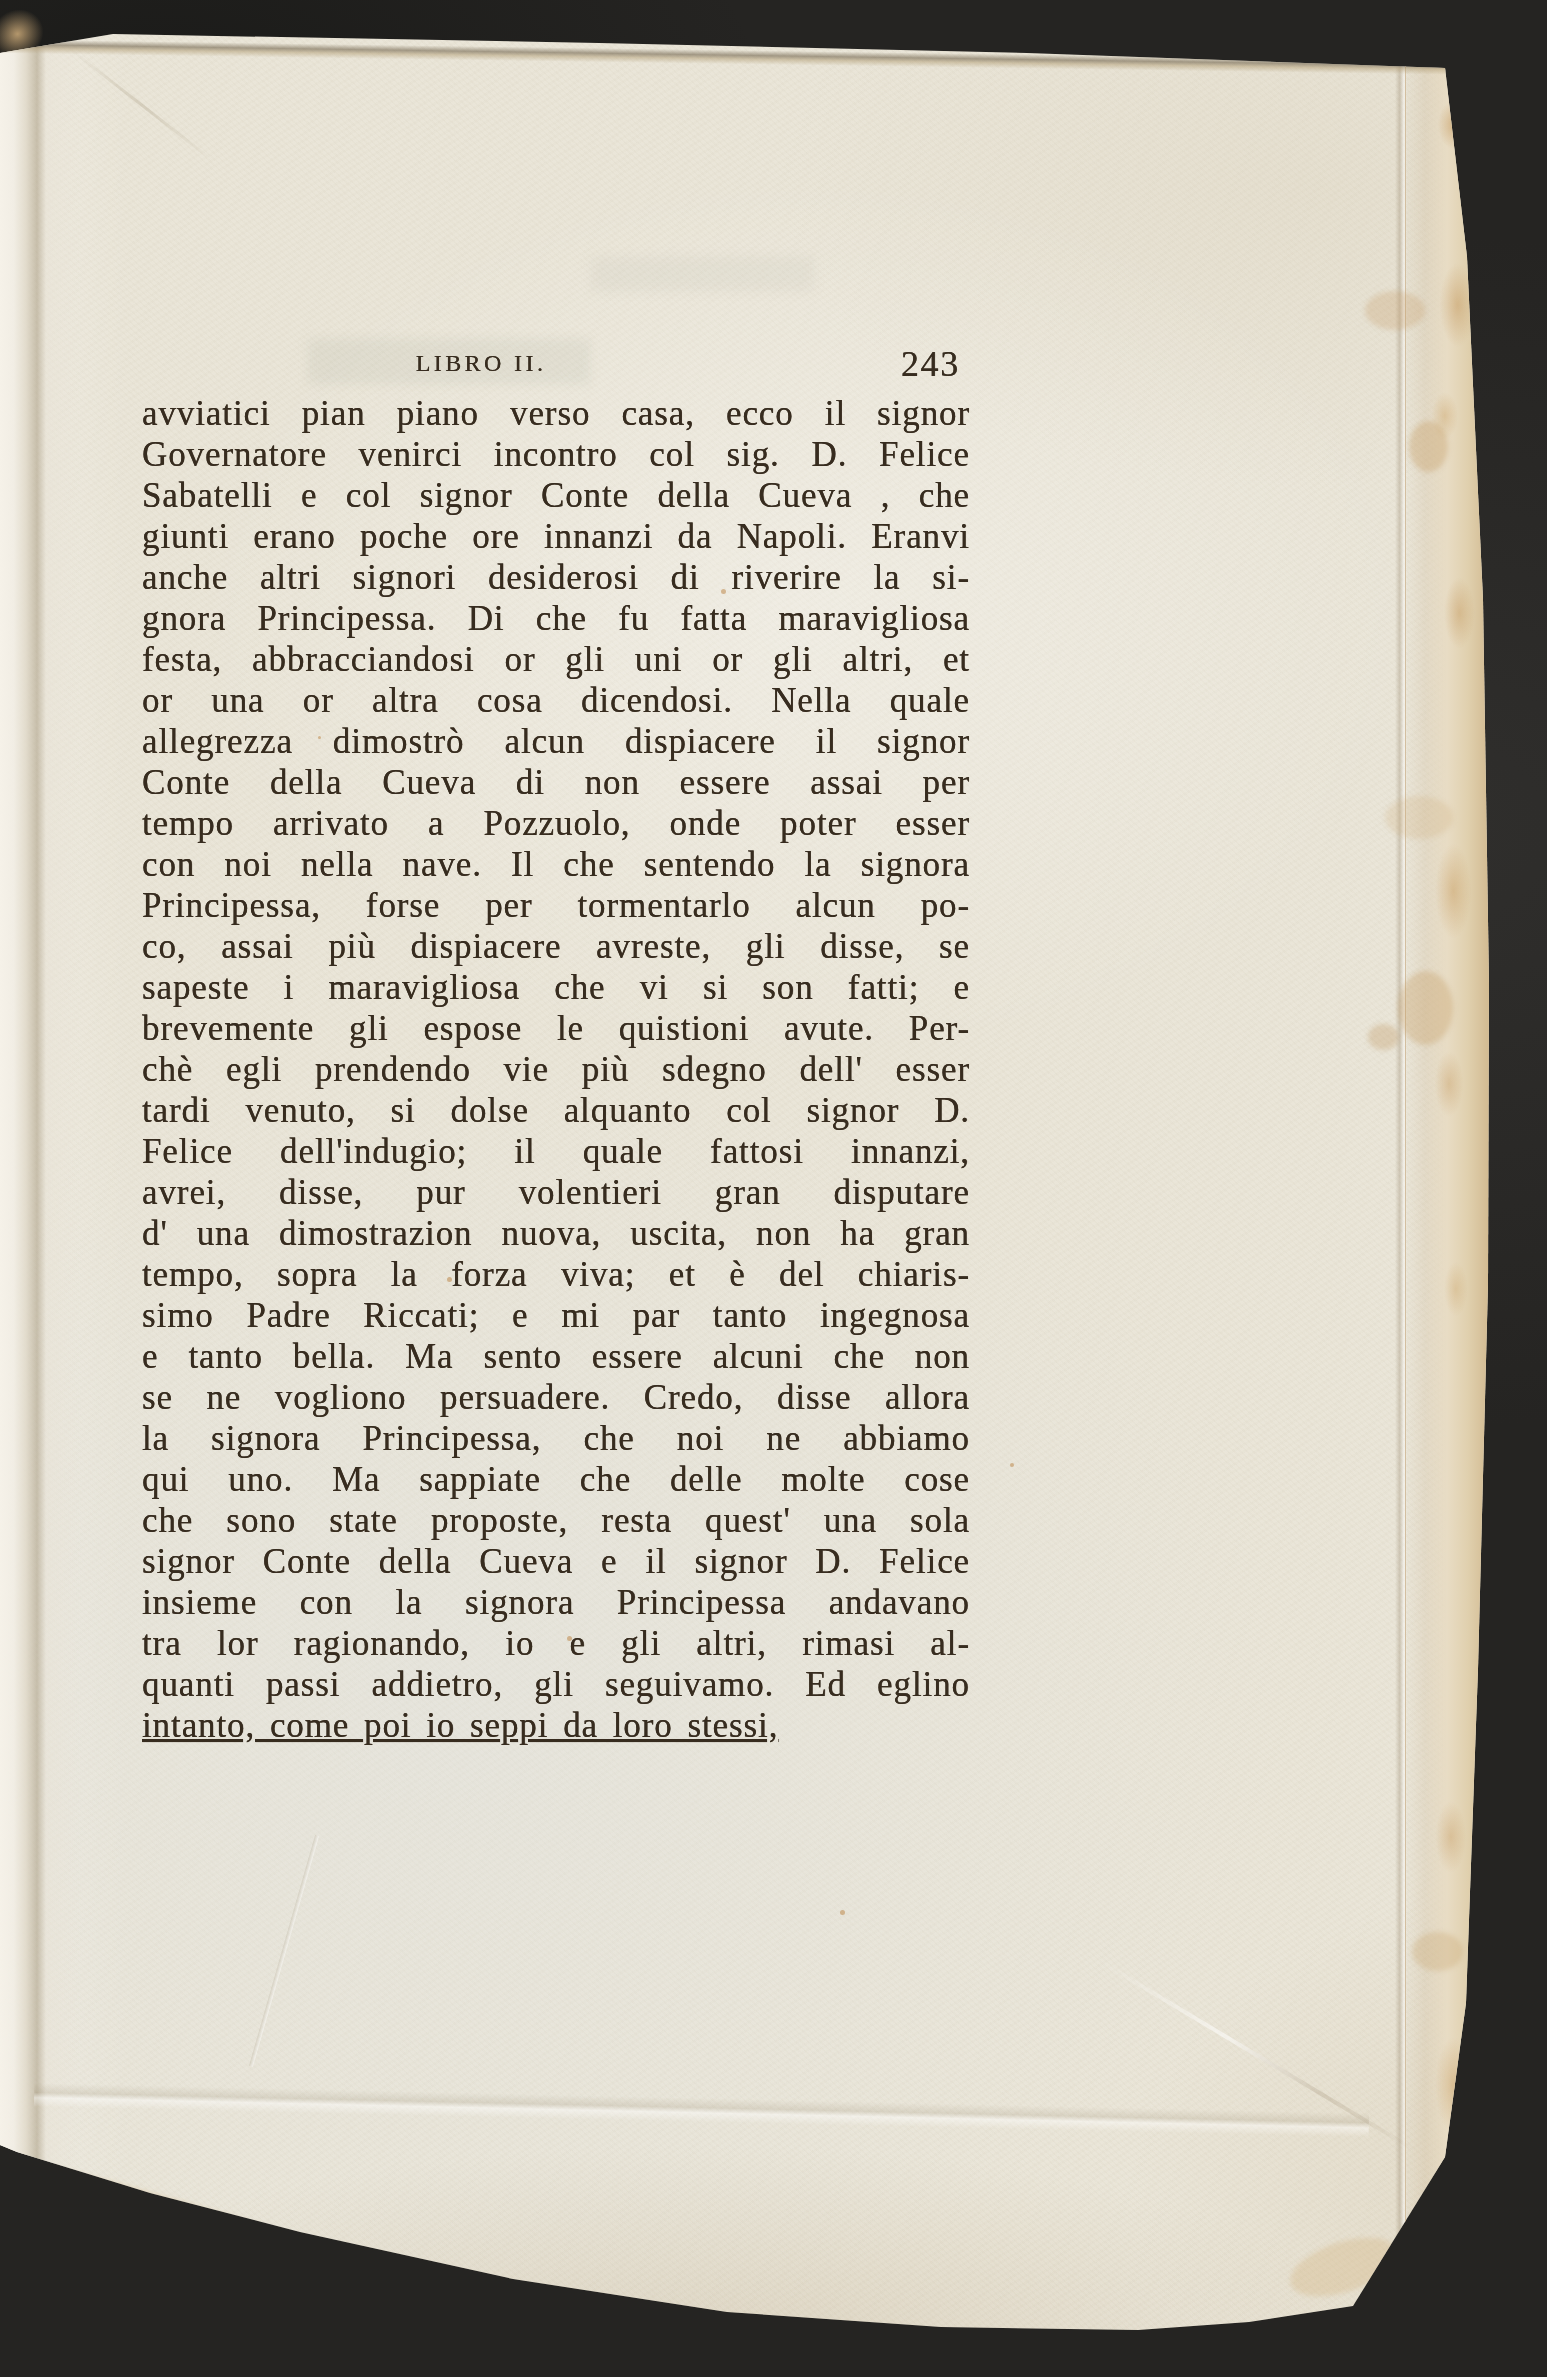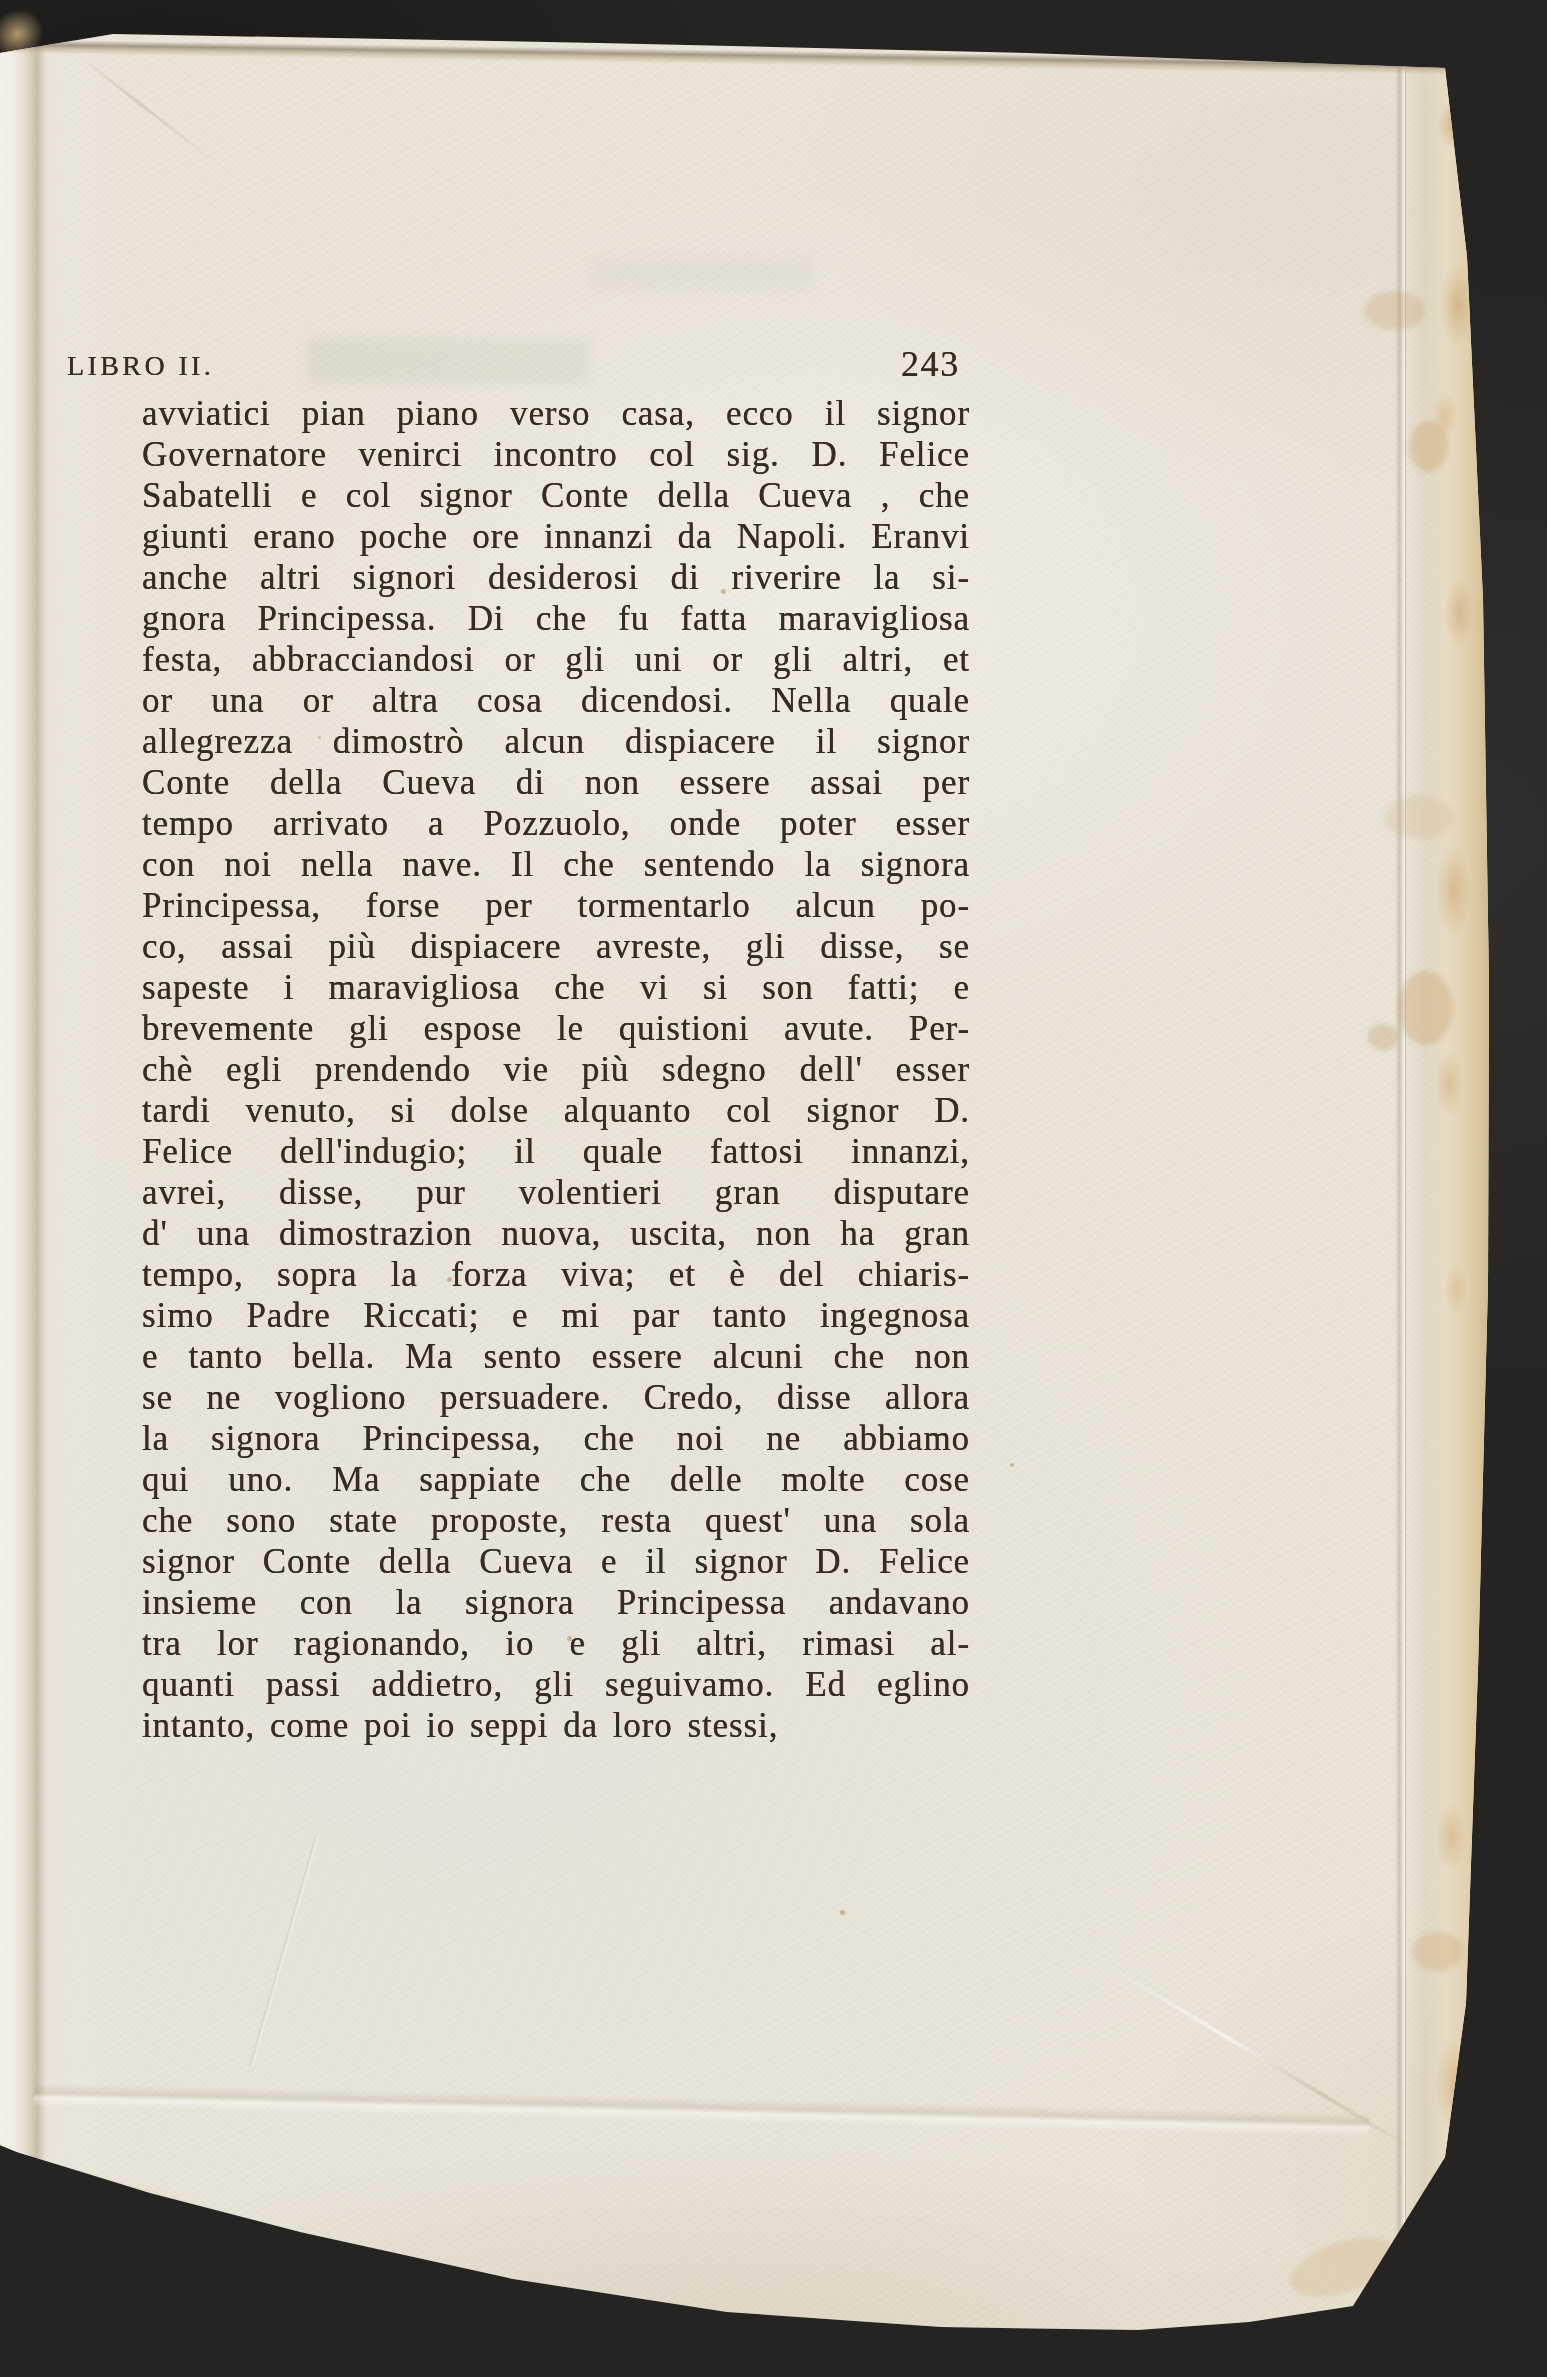--- a/index.html
+++ b/index.html
@@ -112,32 +112,32 @@
   .m1{left:308px;top:339px;width:282px;height:45px;background:rgba(140,145,125,.10);}
   .m2{left:591px;top:257px;width:223px;height:34px;background:rgba(150,150,135,.08);}
   
   .textblock{
     position:absolute;left:142px;top:341px;width:828px;
     color:#372c1f;
     text-shadow:0 0 0.6px rgba(55,44,31,.85), 0.3px 0.3px 0 rgba(55,44,31,.3);
   }
   .running-head{position:relative;height:43px;}
   .head-title{
-    position:absolute;left:0;top:8.6px;width:100%;
+    position:absolute;left:0;top:8.6px;width:100%;text-align:center;
     transform:translateX(-75px);
-    font-size:28px;letter-spacing:3.4px;
+    font-size:24px;letter-spacing:3.4px;
   }
   .head-number{position:absolute;right:10px;top:1.7px;font-size:36px;letter-spacing:1.7px;}
   .body-text{margin-top:9px;}
   .line{
     font-size:35px;line-height:41px;height:41px;
     letter-spacing:0.9px;word-spacing:5.1px;white-space:normal;
     text-align:justify;text-align-last:justify;
   }
-  .line:last-child{text-align-last:left;}
+  .line:last-child{text-align-last:left;text-decoration:underline;}
 </style>
 </head>
 <body>
 
 <div id="canvas">
 
   <div class="corner-curl"></div>
 
   <div class="page">
 

